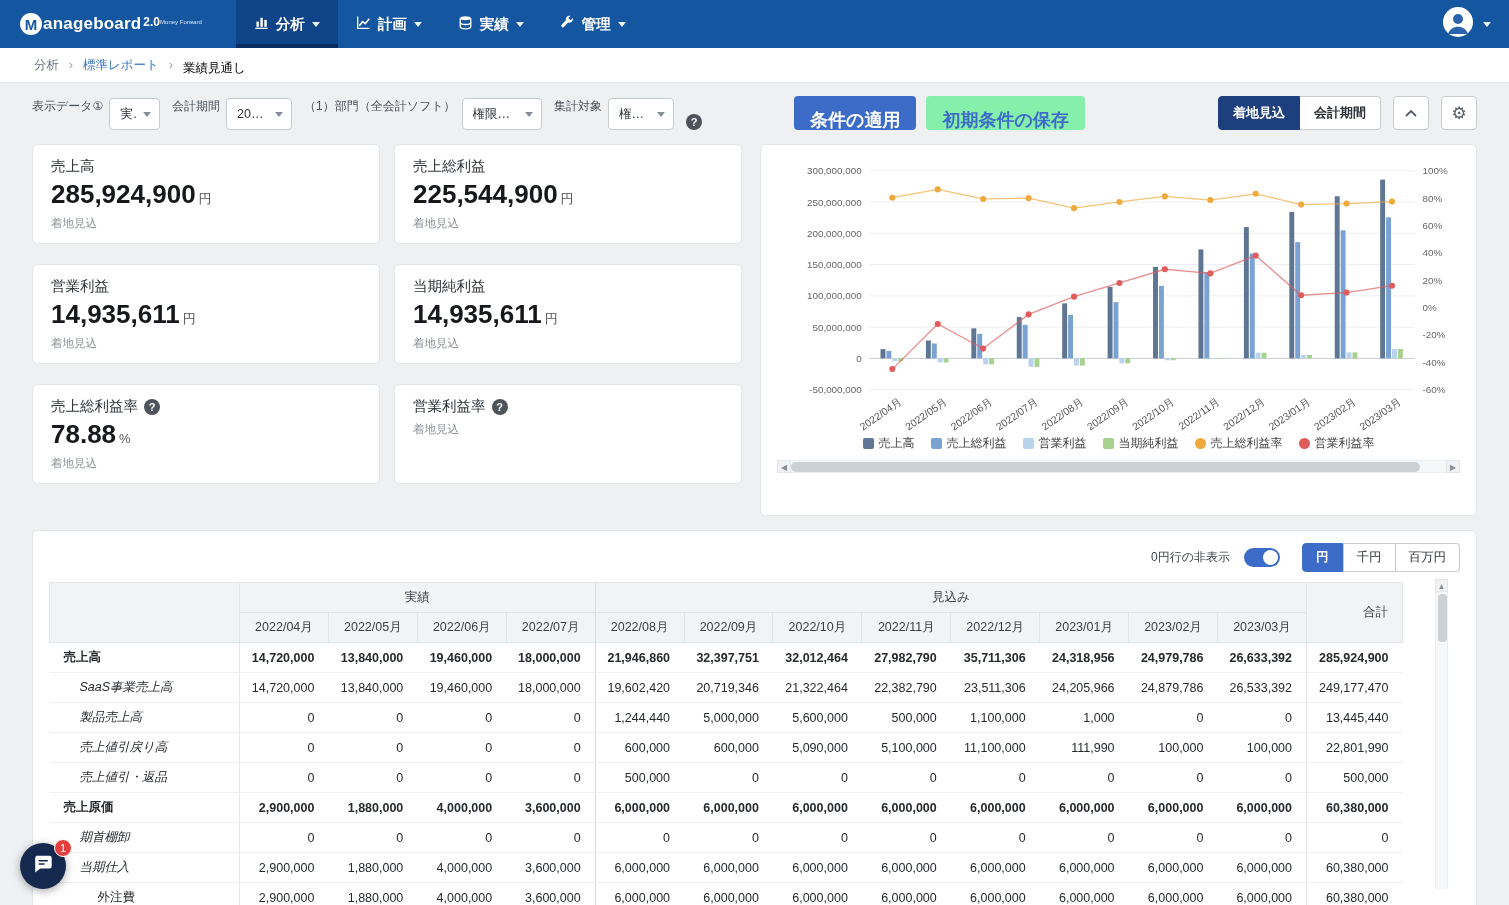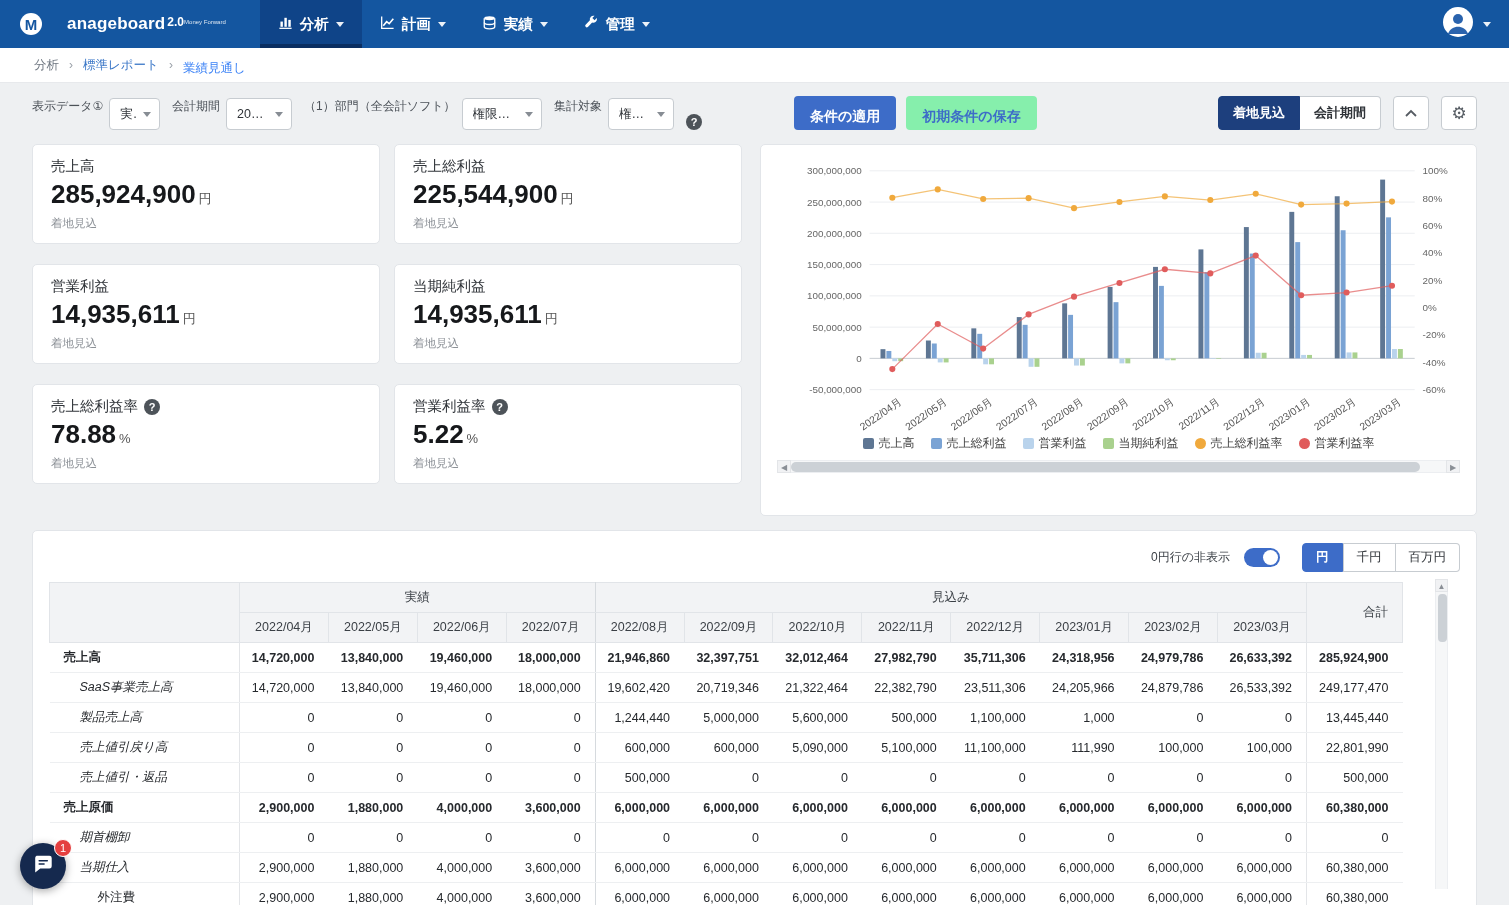--- a/index.html
+++ b/index.html
@@ -3,49 +3,49 @@
 <meta charset="utf-8">
 <style>
   * { box-sizing: border-box; margin: 0; padding: 0; }
   html,body { width:1509px; height:905px; overflow:hidden; }
   body { background:#eef0f2; font-family:"Liberation Sans","DejaVu Sans",sans-serif; color:#2f3338; }
 
   
   .navbar { height:48px; background:#1456a0; display:flex; align-items:stretch; color:#fff; padding:0 18px 0 20px; }
   .logo { display:flex; align-items:center; margin-right:34px; cursor:pointer; }
   .logo-m { width:22px; height:22px; border-radius:50%; background:#fff; color:#1456a0; font-weight:bold; display:flex; align-items:center; justify-content:center; font-size:15px; }
-  .logo-text { font-size:17px; font-weight:bold; letter-spacing:.2px; margin-left:1px;padding-left:24px; }
+  .logo-text { font-size:17px; font-weight:bold; letter-spacing:.2px; margin-left:1px; }
   .logo-verwrap { display:flex; flex-direction:row; align-items:center; margin-left:2px; margin-top:-4px; }
   .logo-ver { font-size:12px; font-weight:bold; }
   .logo-tag { font-size:6px; opacity:.85; white-space:nowrap; }
   .nav-items { display:flex; align-items:stretch; }
   .nav-item { display:flex; align-items:center; gap:7px; padding:0 18px; font-size:14.5px; font-weight:bold; cursor:pointer; }
   .nav-item.active { background:#0f4488; box-shadow: inset 0 -4px 0 #0a2e61; }
   .caret-down-w { width:0; height:0; border-left:4px solid transparent; border-right:4px solid transparent; border-top:5px solid rgba(255,255,255,.92); }
   .account { margin-left:auto; display:flex; align-items:center; gap:10px; cursor:pointer; }
   .account-text { display:flex; flex-direction:column; line-height:1.25; }
   .account-name { font-size:13px; font-weight:bold; }
   .account-sub { font-size:11px; opacity:.95; }
 
   
   .breadcrumb { height:35px; background:#fff; display:flex; align-items:center; padding:0 34px; font-size:12.5px; gap:10px; border-bottom:1px solid #e7e9ec; }
   .bc-sep { color:#9aa0a8; font-size:12px; }
   .bc-muted { color:#6e7680; cursor:pointer; }
   .bc-link { color:#3c78c8; cursor:pointer; }
-  .bc-current { color:#3b82f6;margin-top:7px; }
+  .bc-current { color:#000000;margin-top:7px; }
 
   
   .filter-bar { padding:13px 32px 14px; display:flex; align-items:flex-end; gap:12px; }
   .fgroup { display:flex; flex-direction:row; gap:6px; }
   .flabel { font-size:12px; color:#4b5158; white-space:nowrap; }
   .fselect { height:32px; background:#fff; border:1px solid #c7ccd1; border-radius:4px; display:flex; align-items:center; padding:0 22px 0 10px; font-size:12.5px; color:#2f3338; position:relative; white-space:nowrap; overflow:hidden; cursor:pointer; }
   .fselect .val { overflow:hidden; text-overflow:ellipsis; }
   .sel-caret { position:absolute; right:8px; top:13px; width:0; height:0; border-left:4px solid transparent; border-right:4px solid transparent; border-top:5px solid #878d94; }
   .cal-ico { position:absolute; right:7px; top:8px; }
-  .btn { height:34px; border:none; border-radius:4px; font-size:14px; font-weight:bold; padding:12px 16px; cursor:pointer; font-family:inherit; }
+  .btn { height:34px; border:none; border-radius:4px; font-size:18px; font-weight:bold; padding:12px 16px; cursor:pointer; font-family:inherit; }
   .btn-apply { background:#3d6cc8; color:#fff; }
   .btn-save { background:#86efac; color:#3d6cc8; }
   .help-badge { width:16px; height:16px; border-radius:50%; background:#4d5359; color:#fff; font-size:11px; font-weight:bold; display:flex; align-items:center; justify-content:center; cursor:pointer; }
   .right-controls { margin-left:auto; display:flex; align-items:flex-end; gap:12px; }
   .seg { display:flex; }
   .seg-btn { height:34px; padding:0 14px; font-size:13px; font-weight:bold; display:flex; align-items:center; border:1px solid #c7ccd1; background:#fff; color:#2f3338; cursor:pointer; }
   .seg-btn:first-child { border-radius:4px 0 0 4px; }
   .seg-btn:last-child { border-radius:0 4px 4px 0; border-left:none; }
   .seg-btn.active { background:#1d3f7d; border-color:#1d3f7d; color:#fff; }
   .icon-btn { width:36px; height:34px; background:#fff; border:1px solid #c7ccd1; border-radius:4px; display:flex; align-items:center; justify-content:center; color:#565c63; cursor:pointer; font-size:17px; }
@@ -260,21 +260,20 @@
           <span class="help-badge">?</span>
         </div>
       <div class="kpi-value"><span>78.88</span><span class="kpi-unit">%</span></div>
       <div class="kpi-sub">着地見込</div>
     </div>
     <div class="kpi-card">
       <div class="kpi-title-row">
           <span>営業利益率</span>
           <span class="help-badge">?</span>
         </div>
-      <div class="kpi-value"><span>5.22</span><span class="kpi-unit">%</span></div>
       <div class="kpi-sub">着地見込</div>
     </div>
   </div>
 
   <div class="chart-card">
     <svg id="combo-chart" viewBox="0 0 697 280">
         <line x1="96" x2="649" y1="236" y2="236" stroke="#eceef1" stroke-width="1"></line>
         <text x="88" y="239.5" text-anchor="end" font-size="10" fill="#666">-50,000,000</text>
         <line x1="96" x2="649" y1="204.28571428571428" y2="204.28571428571428" stroke="#c6cbd1" stroke-width="1"></line>
         <text x="88" y="207.78571428571428" text-anchor="end" font-size="10" fill="#666">0</text>

